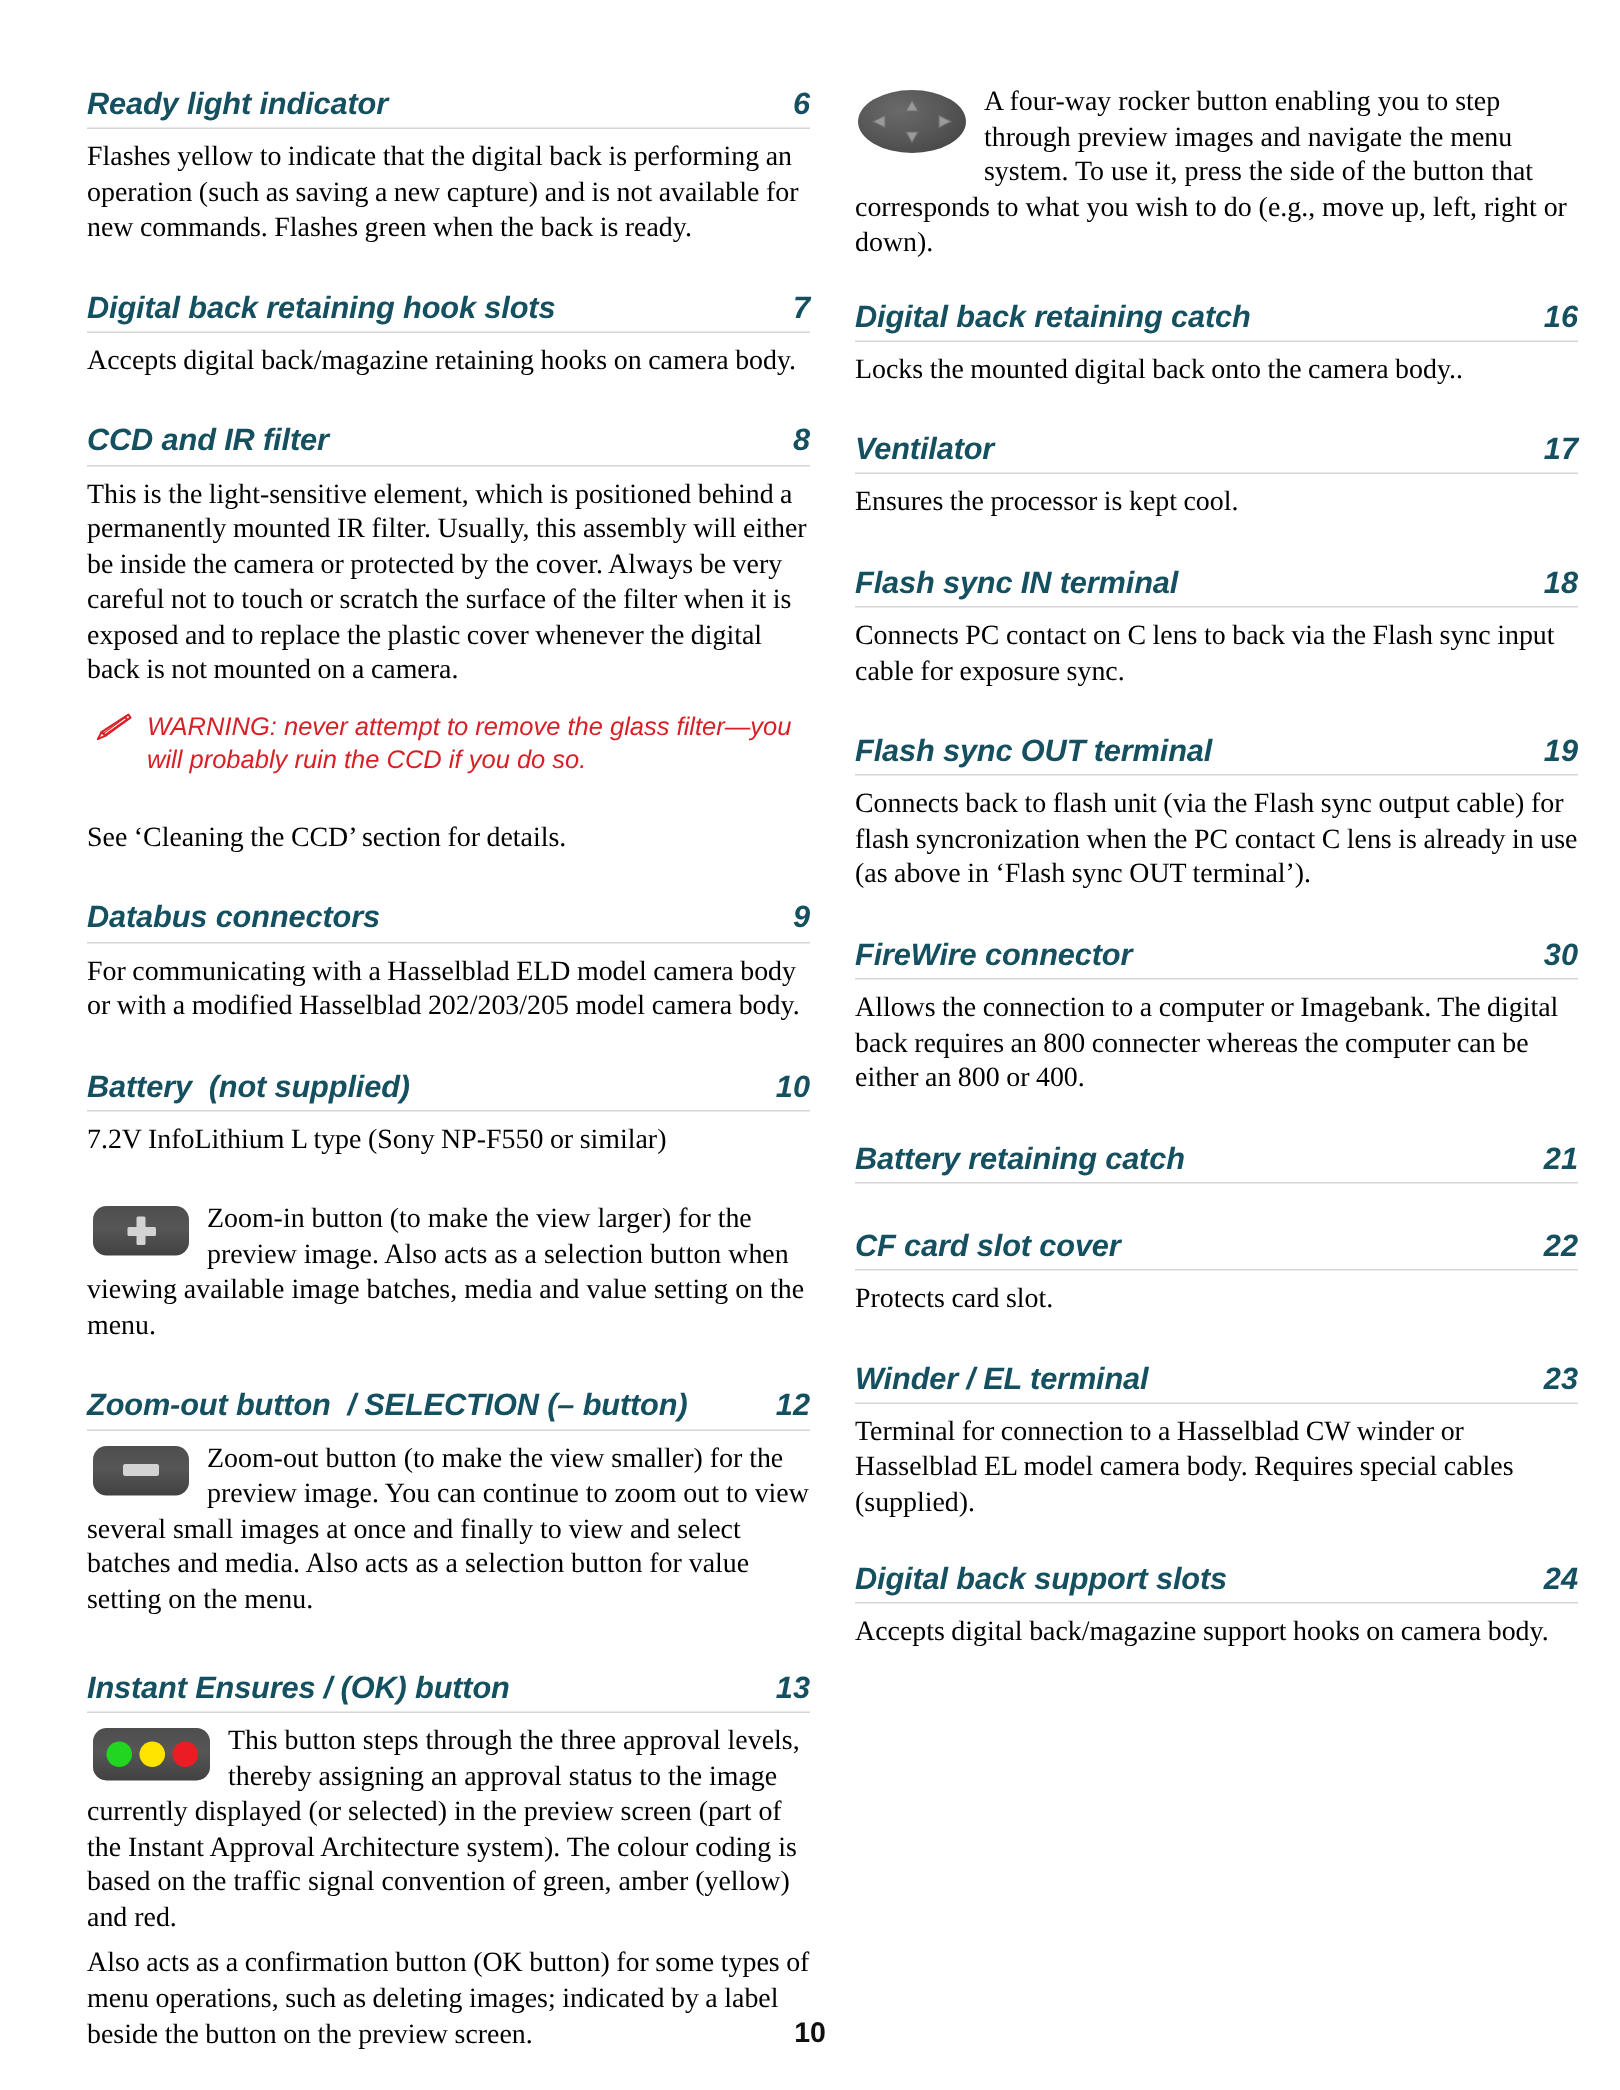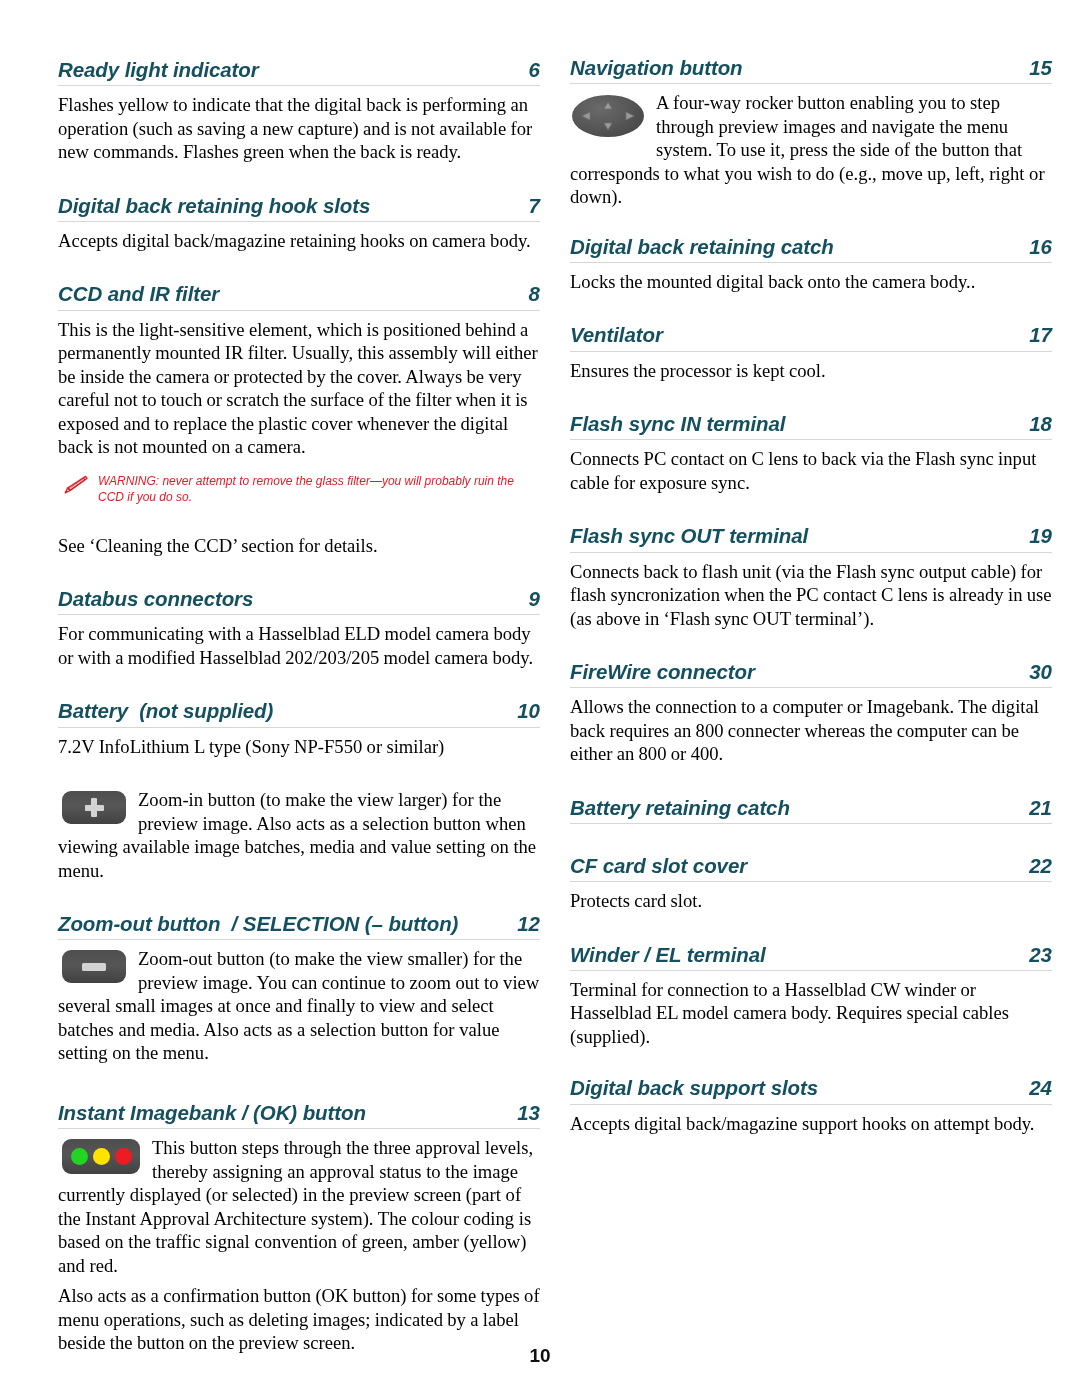--- a/index.html
+++ b/index.html
@@ -76,21 +76,21 @@
   }
 
   
   .warn {
     margin: 15px 0 12px 0;
     position: relative;
     padding-left: 40px;
     color: #d91f26;
     font-family: "Liberation Sans", "DejaVu Sans", sans-serif;
     font-style: italic;
-    font-size: 12px;
+    font-size: 17px;
     line-height: 1.33;
   }
   .warn .pencil {
     position: absolute;
     left: 2px;
     top: 1px;
     width: 28px;
     height: 20px;
   }
 
@@ -245,43 +245,39 @@
         <div class="icon-para clearfix">
           <span class="icon-float dev-btn btn-minus">
             <span class="glyph-minus"></span>
           </span>
           <span>Zoom-out button (to make the view smaller) for the preview image. You can continue to zoom out to view several small images at once and finally to view and select batches and media. Also acts as a selection button for value setting on the menu.</span>
         </div>
       </div>
 
       <div class="sect" style="margin-top:36px;">
         <div class="head-row">
-          <span class="head-title">Instant Imagebank / (OK) button</span>
+          <span class="head-title">Instant Ensures / (OK) button</span>
           <span class="head-num">13</span>
         </div>
         <div class="icon-para clearfix">
           <span class="icon-float dev-btn btn-traffic">
             <span class="dot" style="background:#22d521;"></span>
             <span class="dot" style="background:#ffe400;"></span>
             <span class="dot" style="background:#ec1c24;"></span>
           </span>
           <span>This button steps through the three approval levels, thereby assigning an approval status to the image currently displayed (or selected) in the preview screen (part of the Instant Approval Architecture system). The colour coding is based on the traffic signal convention of green, amber (yellow) and red.</span>
         </div>
         <p class="body">Also acts as a confirmation button (OK button) for some types of menu operations, such as deleting images; indicated by a label beside the button on the preview screen.</p>
       </div>
 
     </div>
 
     <div class="col">
 
       <div class="sect" style="margin-top:12px;">
-        <div class="head-row">
-          <span class="head-title">Navigation button</span>
-          <span class="head-num">15</span>
-        </div>
         <div class="icon-para clearfix">
           <span class="icon-float rocker" style="margin:4px 12px 2px 2px;">
             <svg viewBox="0 0 72 42" width="72" height="42" aria-hidden="true">
               <polygon points="36,7 40,14 32,14" fill="#9a9a9a" stroke="#6f6f6f" stroke-width="0.8"></polygon>
               <polygon points="36,35 40,28 32,28" fill="#9a9a9a" stroke="#6f6f6f" stroke-width="0.8"></polygon>
               <polygon points="10,21 18,17 18,25" fill="#9a9a9a" stroke="#6f6f6f" stroke-width="0.8"></polygon>
               <polygon points="62,21 54,17 54,25" fill="#9a9a9a" stroke="#6f6f6f" stroke-width="0.8"></polygon>
             </svg>
           </span>
           <span>A four-way rocker button enabling you to step through preview images and navigate the menu system. To use it, press the side of the button that corresponds to what you wish to do (e.g., move up, left, right or down).</span>
@@ -349,20 +345,20 @@
           <span class="head-num">23</span>
         </div>
         <p class="body">Terminal for connection to a Hasselblad CW winder or Hasselblad EL model camera body. Requires special cables (supplied).</p>
       </div>
 
       <div class="sect" style="margin-top:28px;">
         <div class="head-row">
           <span class="head-title">Digital back support slots</span>
           <span class="head-num">24</span>
         </div>
-        <p class="body">Accepts digital back/magazine support hooks on attempt body.</p>
+        <p class="body">Accepts digital back/magazine support hooks on camera body.</p>
       </div>
 
     </div>
   </div>
 
   <div class="folio">10</div>
 </div>
 
 </body></html>

